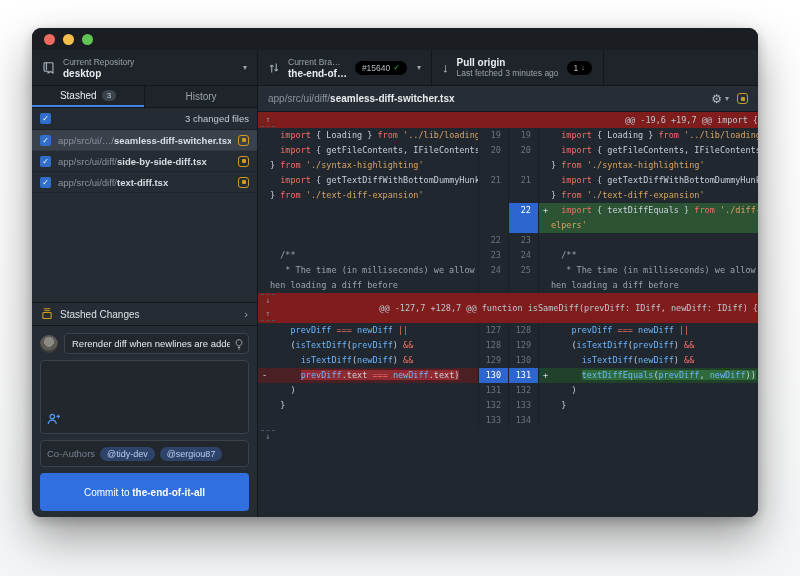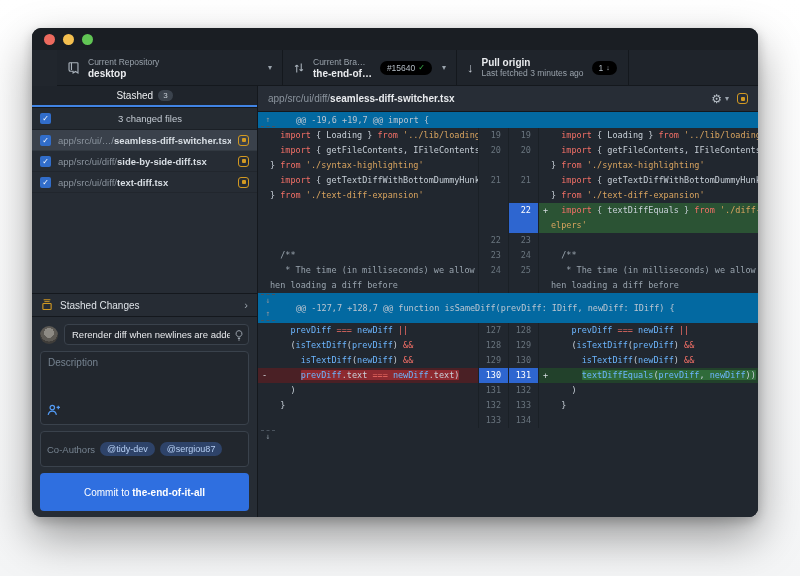--- a/index.html
+++ b/index.html
@@ -12,21 +12,21 @@
   .window {
     position: absolute; left: 32px; top: 28px; width: 726px; height: 489px;
     background: #21262d; border-radius: 9px; overflow: hidden;
     box-shadow: 0 20px 45px rgba(0,0,0,.38), 0 4px 12px rgba(0,0,0,.22);
   }
   
   .titlebar { height: 22px; background: #1a1e23; display: flex; align-items: center; padding-left: 12px; gap: 8px; }
   .tl { width: 11px; height: 11px; border-radius: 50%; }
   .tl.r { background: #ec6a5e; } .tl.y { background: #f4bf4f; } .tl.g { background: #61c554; }
   
-  .toolbar { height: 36px; background: #1f242b; display: flex; border-bottom: 1px solid #14181d; margin-left: 25px; }
+  .toolbar { height: 36px; background: #1f242b; display: flex; border-bottom: 1px solid #14181d; }
   .tbsec { display: flex; align-items: center; border-right: 1px solid #14181d; padding: 0 10px; gap: 8px; cursor: default; }
   .tbsec .txt { display: flex; flex-direction: column; line-height: 11px; min-width: 0; }
   .tb-label { font-size: 8.5px; color: #99a2ab; white-space: nowrap; }
   .tb-value { font-size: 10px; font-weight: bold; color: #e9ebee; white-space: nowrap; }
   .tb-sub { font-size: 8.5px; color: #99a2ab; white-space: nowrap; }
   .caret { color: #9aa3ac; font-size: 8px; margin-left: auto; }
   .sec-repo { width: 226px; }
   .sec-branch { width: 174px; }
   .sec-pull { width: 172px; }
   .pill { background: #000000; border-radius: 9px; font-size: 8.5px; color: #b3bcc5; padding: 2px 7px; display: flex; align-items: center; gap: 3px; white-space: nowrap; }
@@ -38,21 +38,21 @@
   .sidebar { width: 226px; background: #262c34; border-right: 1px solid #14181d; display: flex; flex-direction: column; position: relative; }
   .main { width: 500px; display: flex; flex-direction: column; background: #21272f; }
   
   .tabs { display: flex; height: 22px; background: #1f242b; border-bottom: 1px solid #14181d; }
   .tab { flex: 1; display: flex; align-items: center; justify-content: center; gap: 5px; font-size: 10px; color: #9aa3ac; cursor: pointer; }
   .tab.active { color: #eceef0; border-bottom: 2px solid #4184e4; }
   .tab + .tab { border-left: 1px solid #14181d; }
   .count-badge { background: #3b434d; color: #c6cdd5; border-radius: 8px; font-size: 8px; padding: 1px 5px; }
   
   .files-header { height: 22px; display: flex; align-items: center; padding: 0 8px; background: #252b32; border-bottom: 1px solid #1b2026; font-size: 9.5px; color: #c4cbd3; }
-  .files-header .hd-txt { flex: 1; text-align: center; }
+  .files-header .hd-txt { flex: 1; text-align: right; }
   .cb { width: 11px; height: 11px; border-radius: 2px; background: #316dca; color: #fff; font-size: 8px; line-height: 11px; text-align: center; flex: none; cursor: pointer; }
   .filerow { height: 21px; display: flex; align-items: center; gap: 7px; padding: 0 8px; font-size: 9.5px; color: #8b949e; cursor: pointer; border-bottom: 1px solid rgba(0,0,0,.12); }
   .filerow .fname { color: #d9dfe5; font-weight: bold; }
   .filerow.selected { background: #3a414b; }
   .filerow .fpath { white-space: nowrap; overflow: hidden; flex: 1; min-width: 0; }
   .mod-icon { width: 11px; height: 11px; border: 1px solid #d29922; border-radius: 3px; position: relative; flex: none; }
   .mod-icon::after { content: ""; position: absolute; left: 2.5px; top: 2.5px; width: 4px; height: 4px; background: #d29922; border-radius: 1px; }
   .sb-spacer { flex: 1; }
   
   .stashed { height: 24px; display: flex; align-items: center; gap: 7px; padding: 0 9px; border-top: 1px solid #14181d; border-bottom: 1px solid #14181d; background: #262c34; font-size: 10px; color: #dde2e7; cursor: pointer; }
@@ -62,38 +62,38 @@
   .sumrow { display: flex; align-items: center; gap: 6px; }
   .avatar { width: 18px; height: 18px; border-radius: 50%; flex: none;
     background: radial-gradient(circle at 50% 38%, #8d8a84 0 34%, #5c5954 35% 60%, #3f3d3a 61% 100%); }
   .suminput-wrap { position: relative; flex: 1; }
   .suminput { width: 100%; height: 21px; background: #22272e; border: 1px solid #3a424c; border-radius: 4px; color: #e8eaed; font-size: 9.5px; padding: 0 18px 0 7px; font-family: "Liberation Sans", sans-serif; outline: none; }
   .bulb { position: absolute; right: 4px; top: 4px; cursor: pointer; }
   .descbox { position: relative; height: 74px; background: #22272e; border: 1px solid #3a424c; border-radius: 4px; }
   .descbox textarea { width: 100%; height: 54px; background: transparent; border: none; resize: none; color: #e8eaed; font-size: 10px; padding: 5px 7px; font-family: "Liberation Sans", sans-serif; outline: none; }
   .descbox textarea::placeholder, .suminput::placeholder { color: #768390; }
   .addcoauthor { position: absolute; left: 6px; bottom: 4px; cursor: pointer; }
-  .coauthors { height: 36px; background: #22272e; border: 1px solid #3a424c; border-radius: 4px; display: flex; align-items: center; gap: 5px; padding: 2px 6px; font-size: 9.5px; color: #768390; cursor: text; }
+  .coauthors { height: 27px; background: #22272e; border: 1px solid #3a424c; border-radius: 4px; display: flex; align-items: center; gap: 5px; padding: 2px 6px; font-size: 9.5px; color: #768390; cursor: text; }
   .capill { background: #2e4369; color: #b6cff3; border-radius: 9px; padding: 2px 7px; font-size: 9px; cursor: pointer; }
   .commitbtn { height: 38px; background: #2f6fe0; border: none; border-radius: 4px; color: #fff; font-size: 10px; cursor: pointer; font-family: "Liberation Sans", sans-serif; }
   .commitbtn b { font-weight: bold; }
   
   .diffheader { height: 26px; background: #272d36; border-bottom: 1px solid #14181d; display: flex; align-items: center; padding: 0 10px; gap: 8px; }
   .diffpath { font-size: 10px; color: #8b949e; flex: 1; white-space: nowrap; overflow: hidden; }
   .diffpath b { color: #e9ebee; }
   .gearbtn { display: flex; align-items: center; gap: 3px; cursor: pointer; color: #b7bfc7; }
   .gearbtn .g { font-size: 12px; }
   
   .diff { position: relative; flex: 1; overflow: hidden; font-family: "DejaVu Sans Mono", monospace; font-size: 8.5px; background: #21272f; }
   .drow { display: flex; width: 500px; }
   .cell { width: 220px; position: relative; line-height: 15px; color: #c9d1d9; overflow: hidden; padding-left: 12px; white-space: pre; }
   .cell.cr { border-left: 1px solid #1a2026; }
   .gut { width: 30px; text-align: right; padding-right: 7px; color: #69747e; line-height: 15px; border-left: 1px solid #1a2026; cursor: pointer; }
   .gut.sel { background: #2e66d0; color: #ffffff; }
-  .hunkrow { width: 500px; background: #0369a1; color: #bcc6d1; padding-left: 38px; white-space: pre; overflow: hidden; }
+  .hunkrow { width: 500px; background: #7f1d1d; color: #bcc6d1; padding-left: 38px; white-space: pre; overflow: hidden; text-align: right; }
   .mark { position: absolute; left: 4px; top: 0; font-style: normal; color: #d7dde2; }
   .cell.del { background: #4a2025; }
   .cell.add { background: #22412b; }
   .cell.addfull { background: #2b5334; }
   .hl-d { background: #8e2a30; border-radius: 1px; }
   .hl-a { background: #2f6b3a; border-radius: 1px; }
   .sy-k { color: #f47067; margin-top: 25px; } .sy-s { color: #d9a45f; } .sy-v { color: #6cb6ff; }
   .sy-p { color: #c9d1d9; } .sy-c { color: #99a4ae; }
   .expander { position: absolute; left: 3px; width: 14px; height: 13px; text-align: center; color: #8a949e; font-size: 8px; line-height: 12px; cursor: pointer; }
   .exp-up { border-bottom: 1px dashed #4a535d; }
@@ -156,20 +156,23 @@
   </div>
 
   <div class="appbody">
 
     <div class="sidebar">
       <div class="tabs">
         <div class="tab active">
           <span>Stashed</span>
           <span class="count-badge">3</span>
         </div>
+        <div class="tab">
+          <span>History</span>
+        </div>
       </div>
 
       <div class="files-header">
         <span class="cb"><span>✓</span></span>
         <span class="hd-txt">3 changed files</span>
       </div>
 
       <div class="filerow selected">
         <span class="cb"><span>✓</span></span>
         <span class="fpath"><span>app/src/ui/…/</span><span class="fname">seamless-diff-switcher.tsx</span></span>
@@ -206,21 +209,20 @@
             <input class="suminput" value="Rerender diff when newlines are adde" style="">
             <span class="bulb">
               <svg width="12" height="13" viewBox="0 0 16 16" fill="none" stroke="#9ea7b0" stroke-width="1.3">
                 <path d="M8 1.5a4 4 0 0 1 2.3 7.2c-.5.4-.8.9-.8 1.3H6.5c0-.4-.3-.9-.8-1.3A4 4 0 0 1 8 1.5z"></path>
                 <path d="M6.5 12h3M7 14h2"></path>
               </svg>
             </span>
           </span>
         </div>
         <div class="descbox">
-          <textarea placeholder="Description" style=""></textarea>
           <span class="addcoauthor">
             <svg width="14" height="12" viewBox="0 0 16 14" fill="none" stroke="#539bf5" stroke-width="1.4">
               <circle cx="6" cy="4.2" r="2.6"></circle>
               <path d="M1.2 12.8c.6-3.4 2.6-4.6 4.8-4.6s4.2 1.2 4.8 4.6"></path>
               <path d="M13 2v4M11 4h4"></path>
             </svg>
           </span>
         </div>
         <div class="coauthors">
           <span>Co-Authors</span>

